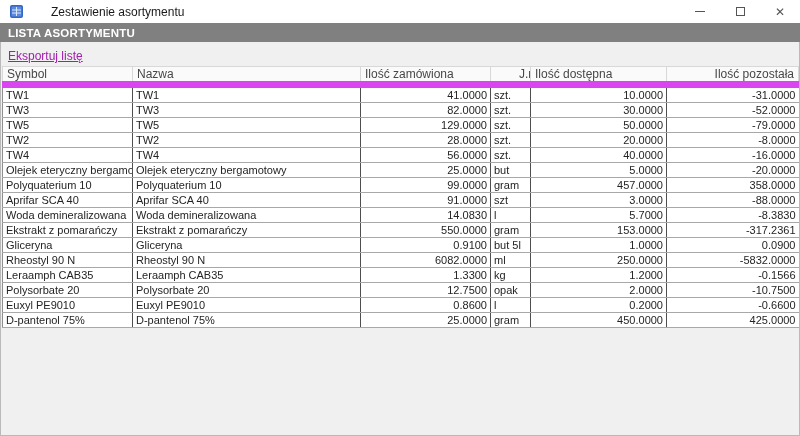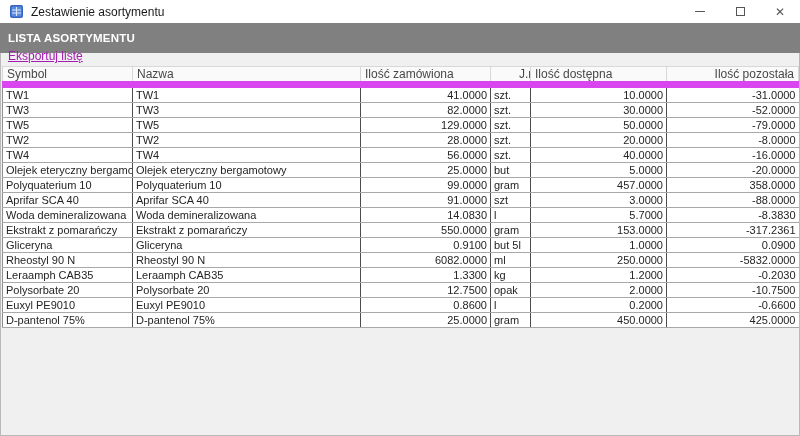--- a/index.html
+++ b/index.html
@@ -8,40 +8,40 @@
 
   .window {
     position: relative; width: 800px; height: 436px;
     background: #f0f0f0; overflow: hidden;
     box-shadow: inset 0 0 0 1px #b9b9b9;
   }
 
   
   .titlebar {
     position: absolute; top: 0; left: 0; width: 100%; height: 23px;
-    background: #ffffff; display: flex; align-items: center;
+    background: #ffffff; display: flex; align-items: center; gap: 20px;
   }
   .app-icon { width: 13px; height: 13px; margin-left: 10px; flex: 0 0 auto; }
   .title-text {
     margin-left: 8px; font-size: 12px; color: #1a1a1a; white-space: nowrap;
   }
   .win-controls {
     position: absolute; right: 0; top: 0; height: 23px; display: flex;
   }
   .win-btn {
     width: 40px; height: 23px; display: flex; align-items: center; justify-content: center;
     color: #555; font-size: 12px; cursor: default;
   }
   .min-bar { display: block; width: 10px; height: 1px; background: #555; }
   .max-box { display: block; width: 9px; height: 9px; border: 1px solid #555; background: transparent; }
   .close-glyph { font-size: 12px; line-height: 1; }
 
   
   .banner {
-    position: absolute; top: 23px; left: 0; width: 100%; height: 30px;
+    position: absolute; top: 23px; left: 0; width: 100%; height: 19px;
     display: flex; align-items: center;
   }
   .banner-title {
     margin-left: 8px; color: #ffffff; font-size: 11.5px; font-weight: bold;
     letter-spacing: 0.2px;
   }
 
   
   .toolbar { position: absolute; top: 46px; left: 8px; height: 18px; }
   .export-link { font-size: 12px; color: #a21caf; cursor: default; text-decoration: underline; }
@@ -226,21 +226,21 @@
             <td>ml</td>
             <td>250.0000</td>
             <td>-5832.0000</td>
           </tr>
           <tr>
             <td>Leraamph CAB35</td>
             <td>Leraamph CAB35</td>
             <td>1.3300</td>
             <td>kg</td>
             <td>1.2000</td>
-            <td>-0.2030</td>
+            <td>-0.1566</td>
           </tr>
           <tr>
             <td>Polysorbate 20</td>
             <td>Polysorbate 20</td>
             <td>12.7500</td>
             <td>opak</td>
             <td>2.0000</td>
             <td>-10.7500</td>
           </tr>
           <tr>

